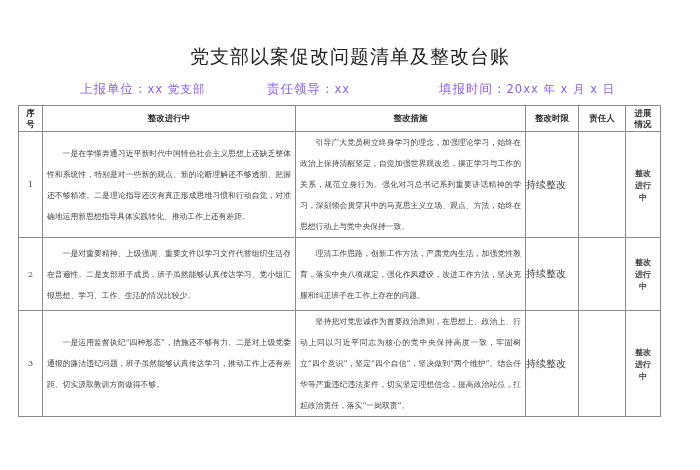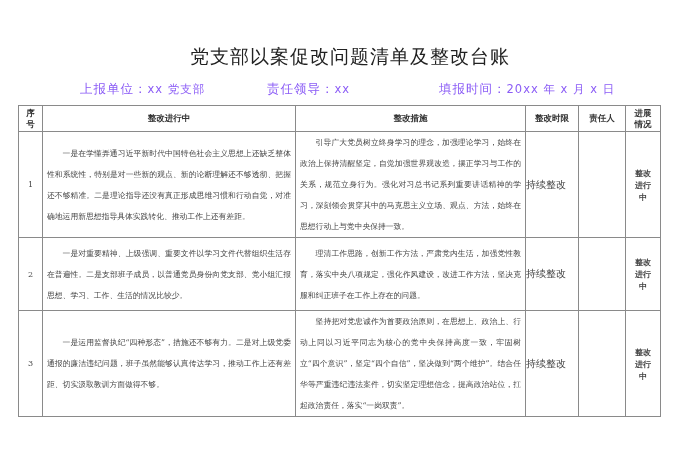--- a/index.html
+++ b/index.html
@@ -56,21 +56,21 @@
     <tr style="height:99px;">
       <td class="num">1</td>
       <td class="text">一是在学懂弄通习近平新时代中国特色社会主义思想上还缺乏整体性和系统性，特别是对一些新的观点、新的论断理解还不够透彻、把握还不够精准。二是理论指导还没有真正形成思维习惯和行动自觉，对准确地运用新思想指导具体实践转化、推动工作上还有差距。</td>
       <td class="text">引导广大党员树立终身学习的理念，加强理论学习，始终在政治上保持清醒坚定，自觉加强世界观改造，摆正学习与工作的关系，规范立身行为。强化对习总书记系列重要讲话精神的学习，深刻领会贯穿其中的马克思主义立场、观点、方法，始终在思想行动上与党中央保持一致。</td>
       <td class="center">持续整改</td>
       <td class="center"></td>
       <td class="status">整改进行中</td>
     </tr>
     <tr style="height:73px;">
       <td class="num">2</td>
-      <td class="text">一是对重要精神、上级强调、重要文件以学习文件代替组织生活存在普遍性。二是支部班子成员，以普通党员身份向党支部、党小组汇报思想、学习、工作、生活的情况比较少。</td>
+      <td class="text">一是对重要精神、上级强调、重要文件以学习文件代替组织生活存在普遍性。二是支部班子成员，班子虽然能够认真传达学习、党小组汇报思想、学习、工作、生活的情况比较少。</td>
       <td class="text">理清工作思路，创新工作方法，严肃党内生活，加强党性教育，落实中央八项规定，强化作风建设，改进工作方法，坚决克服和纠正班子在工作上存在的问题。</td>
       <td class="center">持续整改</td>
       <td class="center"></td>
       <td class="status">整改进行中</td>
     </tr>
     <tr style="height:100px;">
       <td class="num">3</td>
       <td class="text">一是运用监督执纪“四种形态”，措施还不够有力。二是对上级党委通报的廉洁违纪问题，班子虽然能够认真传达学习，推动工作上还有差距、切实汲取教训方面做得不够。</td>
       <td class="text">坚持把对党忠诚作为首要政治原则，在思想上、政治上、行动上同以习近平同志为核心的党中央保持高度一致，牢固树立“四个意识”，坚定“四个自信”，坚决做到“两个维护”。结合任华等严重违纪违法案件，切实坚定理想信念，提高政治站位，扛起政治责任，落实“一岗双责”。</td>
       <td class="center">持续整改</td>

